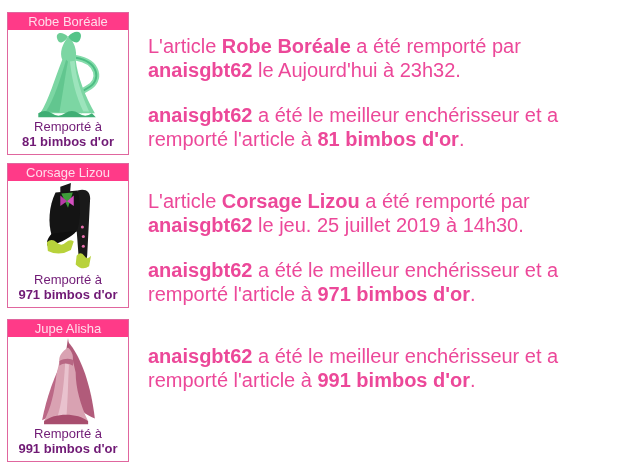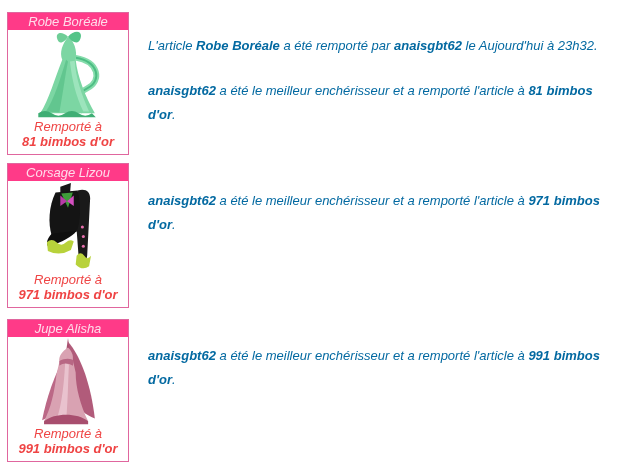--- a/index.html
+++ b/index.html
@@ -1,32 +1,32 @@
 <!DOCTYPE html>
 <html><head>
 <meta charset="utf-8">
 <style>
   html,body { margin:0; padding:0; background:#fff; }
   .page {
     position:relative; width:640px; height:471px; background:#ffffff;
-    font-family:"Liberation Sans", sans-serif; color:#000; overflow:hidden;font-style:italic;
+    font-family:"Liberation Sans", sans-serif; color:#000; overflow:hidden;
   }
   .card {
     position:absolute; left:7px; width:122px; box-sizing:border-box;
     border:1px solid #e0669e; background:#fff;
     display:flex; flex-direction:column; text-align:center;
   }
   .card-header {
     background:#ff3a88; color:#ffdcea; font-size:13px;
     height:17px; line-height:17px; white-space:nowrap; overflow:hidden;
   }
   .card-image { flex:1; display:flex; align-items:center; justify-content:center; overflow:hidden; }
-  .card-won { padding-bottom:5px; font-size:13px; line-height:15px; color:#ef4444; }
+  .card-won { padding-bottom:5px; font-size:13px; line-height:15px; color:#701a75; }
   .card-won .amount { font-weight:bold; }
-  .entry { position:absolute; left:148px; width:465px; font-size:13px; line-height:24px; color:#0369a1; }
+  .entry { position:absolute; left:148px; width:465px; font-size:20px; line-height:24px; color:#ec4899; }
   .entry p { margin:0 0 21px 0; }
   b { font-weight:bold; }
 </style>
 </head>
 <body>
 
 <div class="page">
 
   <div class="card" style="top:12px;height:143px;">
     <div class="card-header">Robe Boréale</div>
@@ -90,20 +90,21 @@
       <div class="amount">991 bimbos d'or</div>
     </div>
   </div>
 
   <div class="entry" style="top:34px;">
     <p><span>L'article </span><b>Robe Boréale</b><span> a été remporté par </span><b>anaisgbt62</b><span> le Aujourd'hui à 23h32.</span></p>
     <p><b>anaisgbt62</b><span> a été le meilleur enchérisseur et a remporté l'article à </span><b>81 bimbos d'or</b><span>.</span></p>
   </div>
 
   <div class="entry" style="top:189px;">
+    <p><span>L'article </span><b>Corsage Lizou</b><span> a été remporté par </span><b>anaisgbt62</b><span> le jeu. 25 juillet 2019 à 14h30.</span></p>
     <p><b>anaisgbt62</b><span> a été le meilleur enchérisseur et a remporté l'article à </span><b>971 bimbos d'or</b><span>.</span></p>
   </div>
 
   <div class="entry" style="top:344px;">
     <p><b>anaisgbt62</b><span> a été le meilleur enchérisseur et a remporté l'article à </span><b>991 bimbos d'or</b><span>.</span></p>
   </div>
 
 </div>
 
 </body></html>

